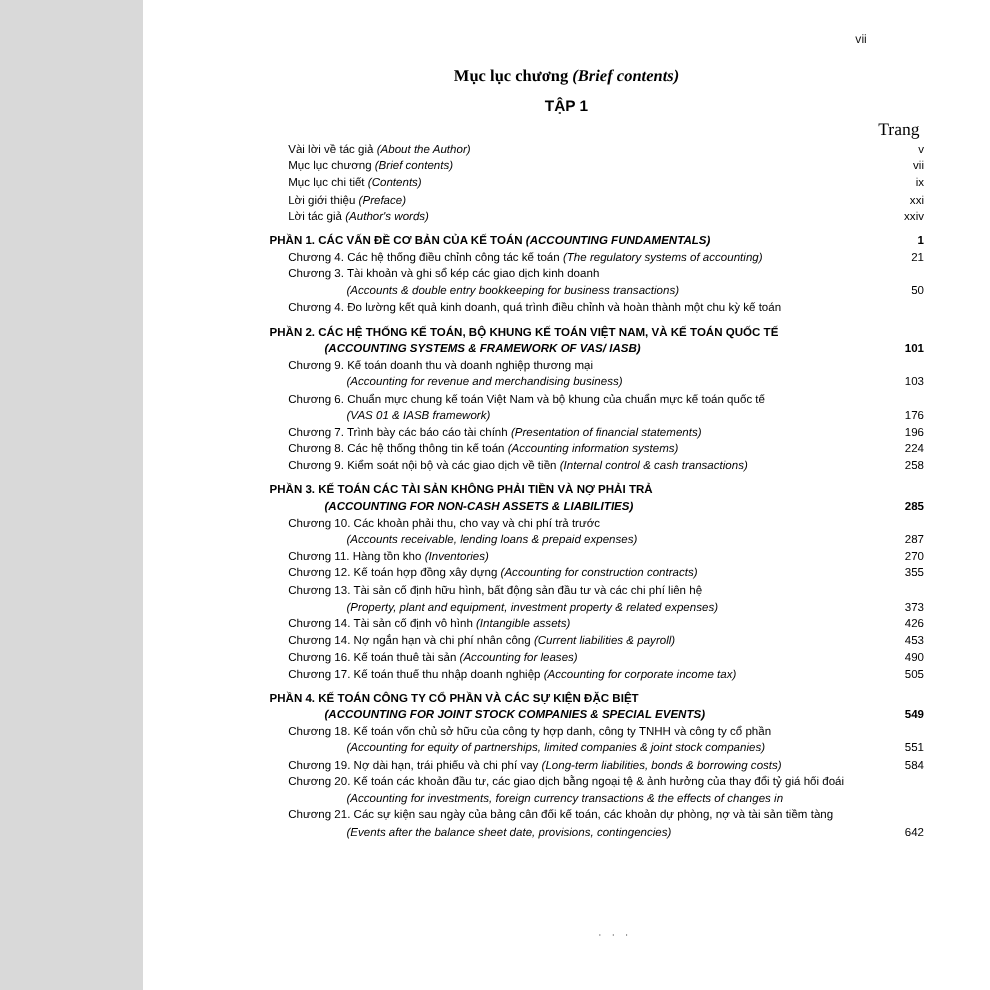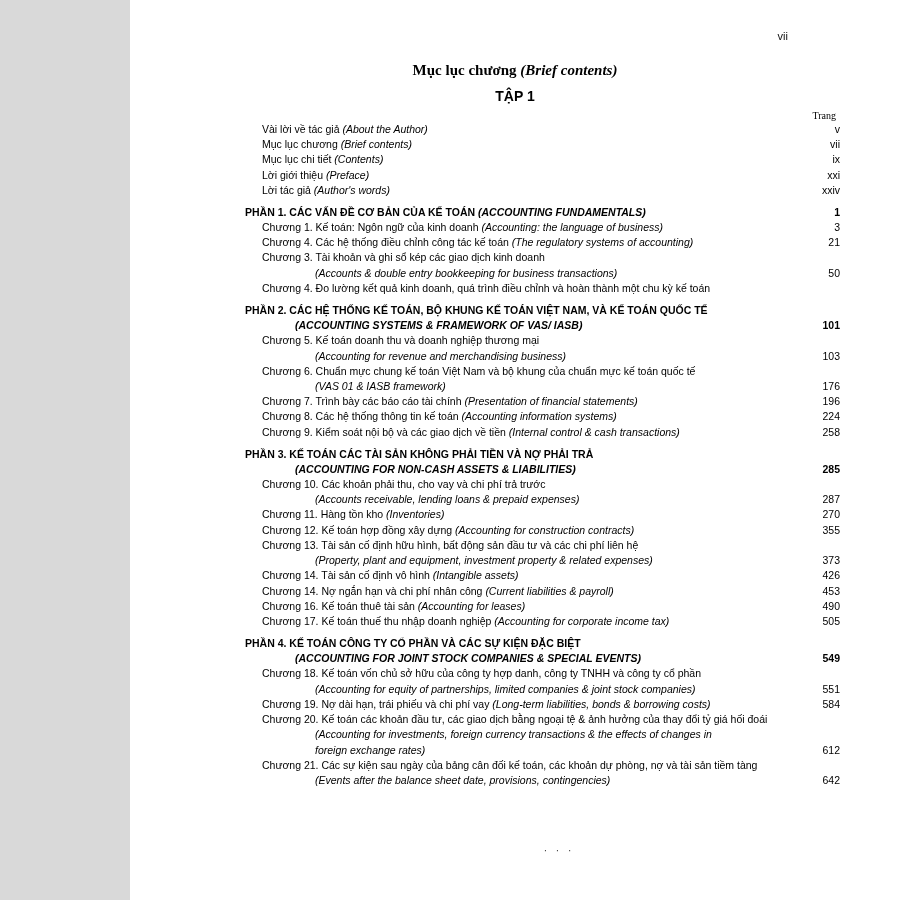--- a/index.html
+++ b/index.html
@@ -47,21 +47,21 @@
   }
   .doc-subtitle {
     text-align: center;
     font-size: 14px;
     font-weight: bold;
     margin-top: 9px;
     font-family: "Liberation Sans", sans-serif;
   }
   .col-head {
     text-align: right;
-    font-size: 10px;
+    font-size: 16px;
     margin-top: 6px;
     padding-right: 4px;
     font-family: "Liberation Serif", serif;
   }
   table.toc {
     width: 100%;
     border-collapse: collapse;
     margin-top: 1px;
   }
   table.toc td {
@@ -141,24 +141,20 @@
             <td class="pg">xxiv</td>
           </tr>
           <tr class="spacer">
             <td colspan="2"></td>
           </tr>
           <tr class="lvl-part">
             <td class="label"><span>PHẦN 1. CÁC VẤN ĐỀ CƠ BẢN CỦA KẾ TOÁN </span><span class="ital">(ACCOUNTING FUNDAMENTALS)</span></td>
             <td class="pg bold">1</td>
           </tr>
           <tr class="lvl-chap">
-            <td class="label"><span>Chương 1. Kế toán: Ngôn ngữ của kinh doanh </span><span class="ital">(Accounting: the language of business)</span></td>
-            <td class="pg">3</td>
-          </tr>
-          <tr class="lvl-chap">
             <td class="label"><span>Chương 4. Các hệ thống điều chỉnh công tác kế toán </span><span class="ital">(The regulatory systems of accounting)</span></td>
             <td class="pg">21</td>
           </tr>
           <tr class="lvl-chap">
             <td class="label"><span>Chương 3. Tài khoản và ghi sổ kép các giao dịch kinh doanh</span></td>
             <td class="pg"></td>
           </tr>
           <tr class="lvl-cont">
             <td class="label"><span class="">(Accounts &amp; double entry bookkeeping for business transactions)</span></td>
             <td class="pg">50</td>
@@ -172,21 +168,21 @@
           </tr>
           <tr class="lvl-part">
             <td class="label"><span>PHẦN 2. CÁC HỆ THỐNG KẾ TOÁN, BỘ KHUNG KẾ TOÁN VIỆT NAM, VÀ KẾ TOÁN QUỐC TẾ</span></td>
             <td class="pg bold"></td>
           </tr>
           <tr class="lvl-part2">
             <td class="label"><span class="">(ACCOUNTING SYSTEMS &amp; FRAMEWORK OF VAS/ IASB)</span></td>
             <td class="pg bold">101</td>
           </tr>
           <tr class="lvl-chap">
-            <td class="label"><span>Chương 5. Kế toán doanh thu và doanh nghiệp thương mại</span></td>
+            <td class="label"><span>Chương 9. Kế toán doanh thu và doanh nghiệp thương mại</span></td>
             <td class="pg"></td>
           </tr>
           <tr class="lvl-cont">
             <td class="label"><span class="">(Accounting for revenue  and merchandising business)</span></td>
             <td class="pg">103</td>
           </tr>
           <tr class="lvl-chap">
             <td class="label"><span>Chương 6. Chuẩn mực chung kế toán Việt Nam và bộ khung của chuẩn mực kế toán quốc tế</span></td>
             <td class="pg"></td>
           </tr>
@@ -281,24 +277,20 @@
             <td class="pg">584</td>
           </tr>
           <tr class="lvl-chap">
             <td class="label"><span>Chương 20. Kế toán các khoản đầu tư, các giao dịch bằng ngoại tệ &amp; ảnh hưởng của thay đổi tỷ giá hối đoái</span></td>
             <td class="pg"></td>
           </tr>
           <tr class="lvl-cont">
             <td class="label"><span class="">(Accounting for investments, foreign currency transactions &amp; the effects of changes in</span></td>
             <td class="pg"></td>
           </tr>
-          <tr class="lvl-cont2">
-            <td class="label"><span class="">foreign exchange rates)</span></td>
-            <td class="pg">612</td>
-          </tr>
           <tr class="lvl-chap">
             <td class="label"><span>Chương 21. Các sự  kiện  sau ngày của bảng cân đối kế toán, các khoản dự  phòng, nợ và tài sản tiềm tàng</span></td>
             <td class="pg"></td>
           </tr>
           <tr class="lvl-cont">
             <td class="label"><span class="">(Events after the balance sheet date, provisions, contingencies)</span></td>
             <td class="pg">642</td>
           </tr>
         </tbody>
     </table>

